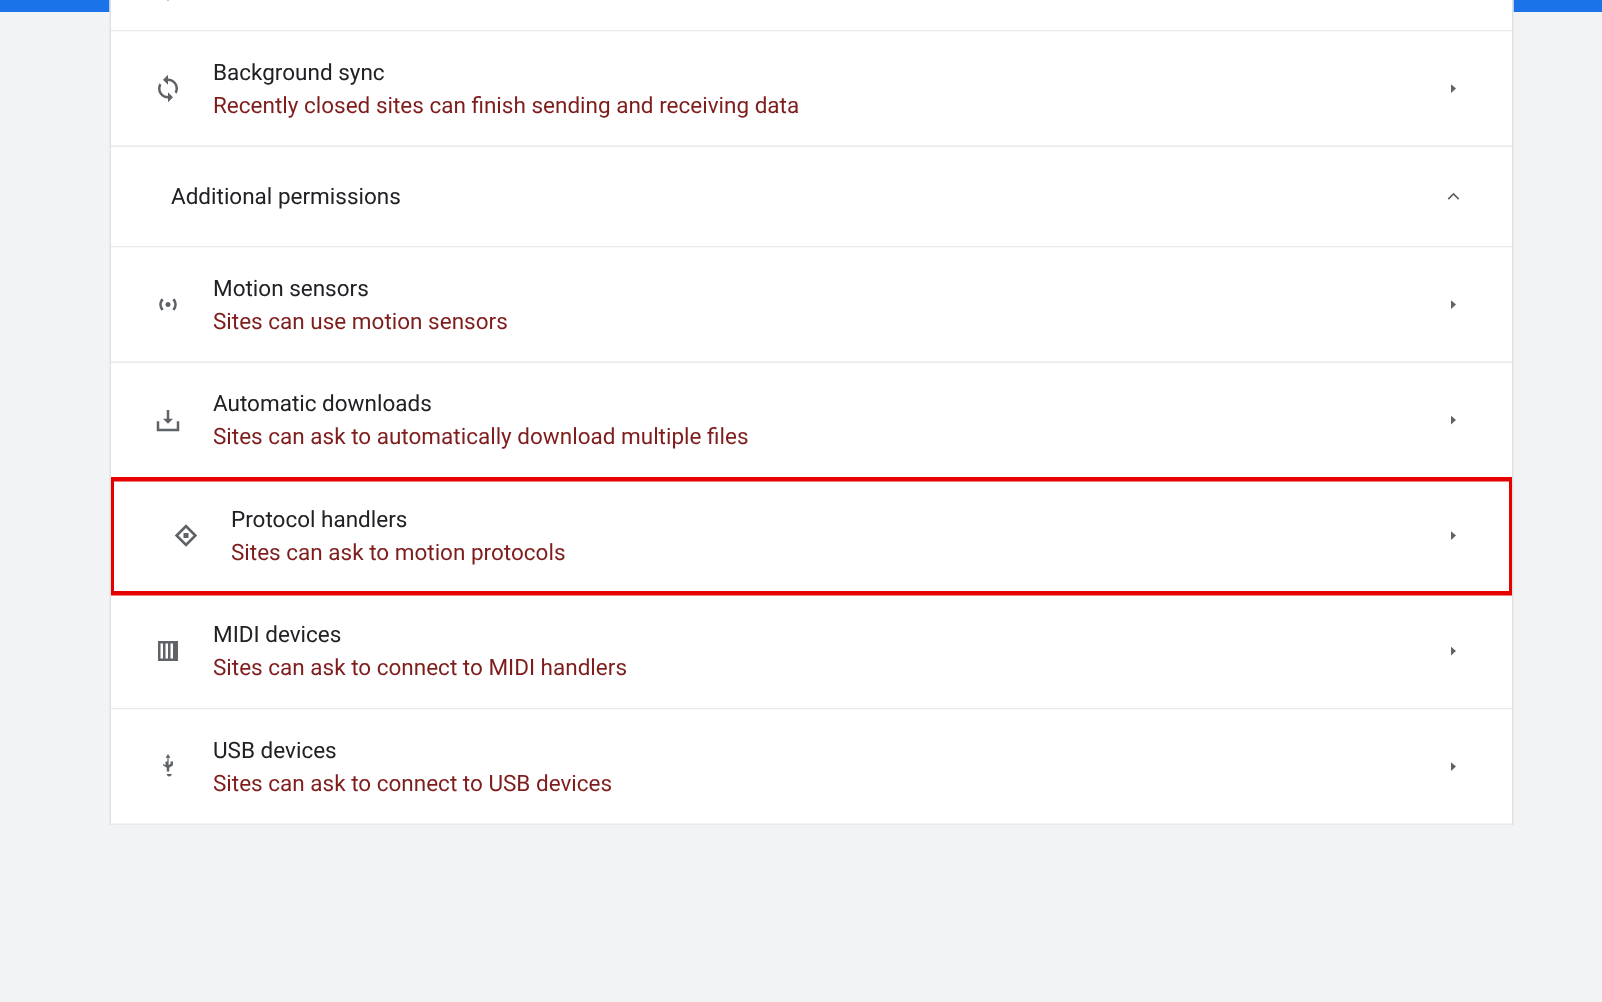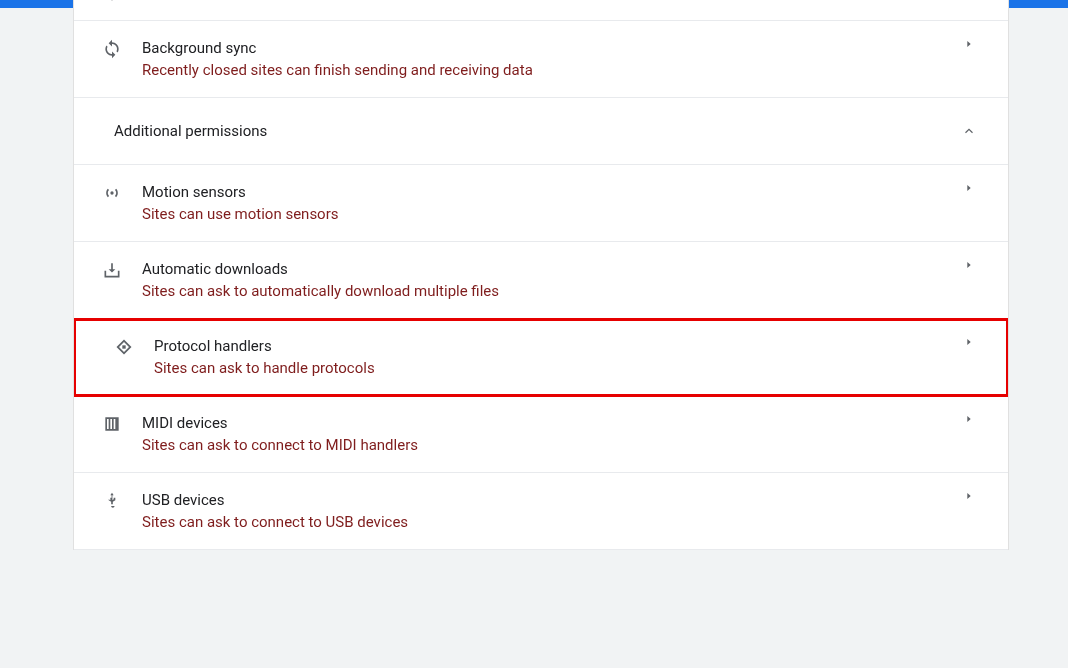--- a/index.html
+++ b/index.html
@@ -22,21 +22,21 @@
       top: 0;
       left: 73px;
       width: 936px;
       background: #fff;
       border-left: 1px solid #e0e0e0;
       border-right: 1px solid #e0e0e0;
       overflow: hidden;
     }
     .row {
       display: flex;
-      align-items: flex-start;
+      align-items: center;
       padding: 18px 24px 18px 28px;
       border-bottom: 1px solid #e8eaed;
       cursor: pointer;
       background: #fff;
       position: relative;
     }
     .row.first {
       padding-top: 0;
       margin-top: -18px;
     }
@@ -174,21 +174,21 @@
 
   <div class="row highlight">
     <span class="icon-wrap">
       <svg viewBox="0 0 24 24" fill="currentColor">
           <path d="M12 3L3 12l9 9 9-9-9-9zm0 3l6 6-6 6-6-6 6-6z"></path>
           <rect x="10" y="10" width="4" height="4"></rect>
         </svg>
     </span>
     <div class="text-wrap">
       <span class="title">Protocol handlers</span>
-      <span class="subtitle">Sites can ask to handle protocols</span>
+      <span class="subtitle">Sites can ask to motion protocols</span>
     </div>
     <span class="arrow-wrap">
       <svg width="10" height="10" viewBox="0 0 24 24" fill="currentColor">
           <path d="M8 5l8 7-8 7z"></path>
         </svg>
     </span>
   </div>
 
   <div class="row">
     <span class="icon-wrap">

